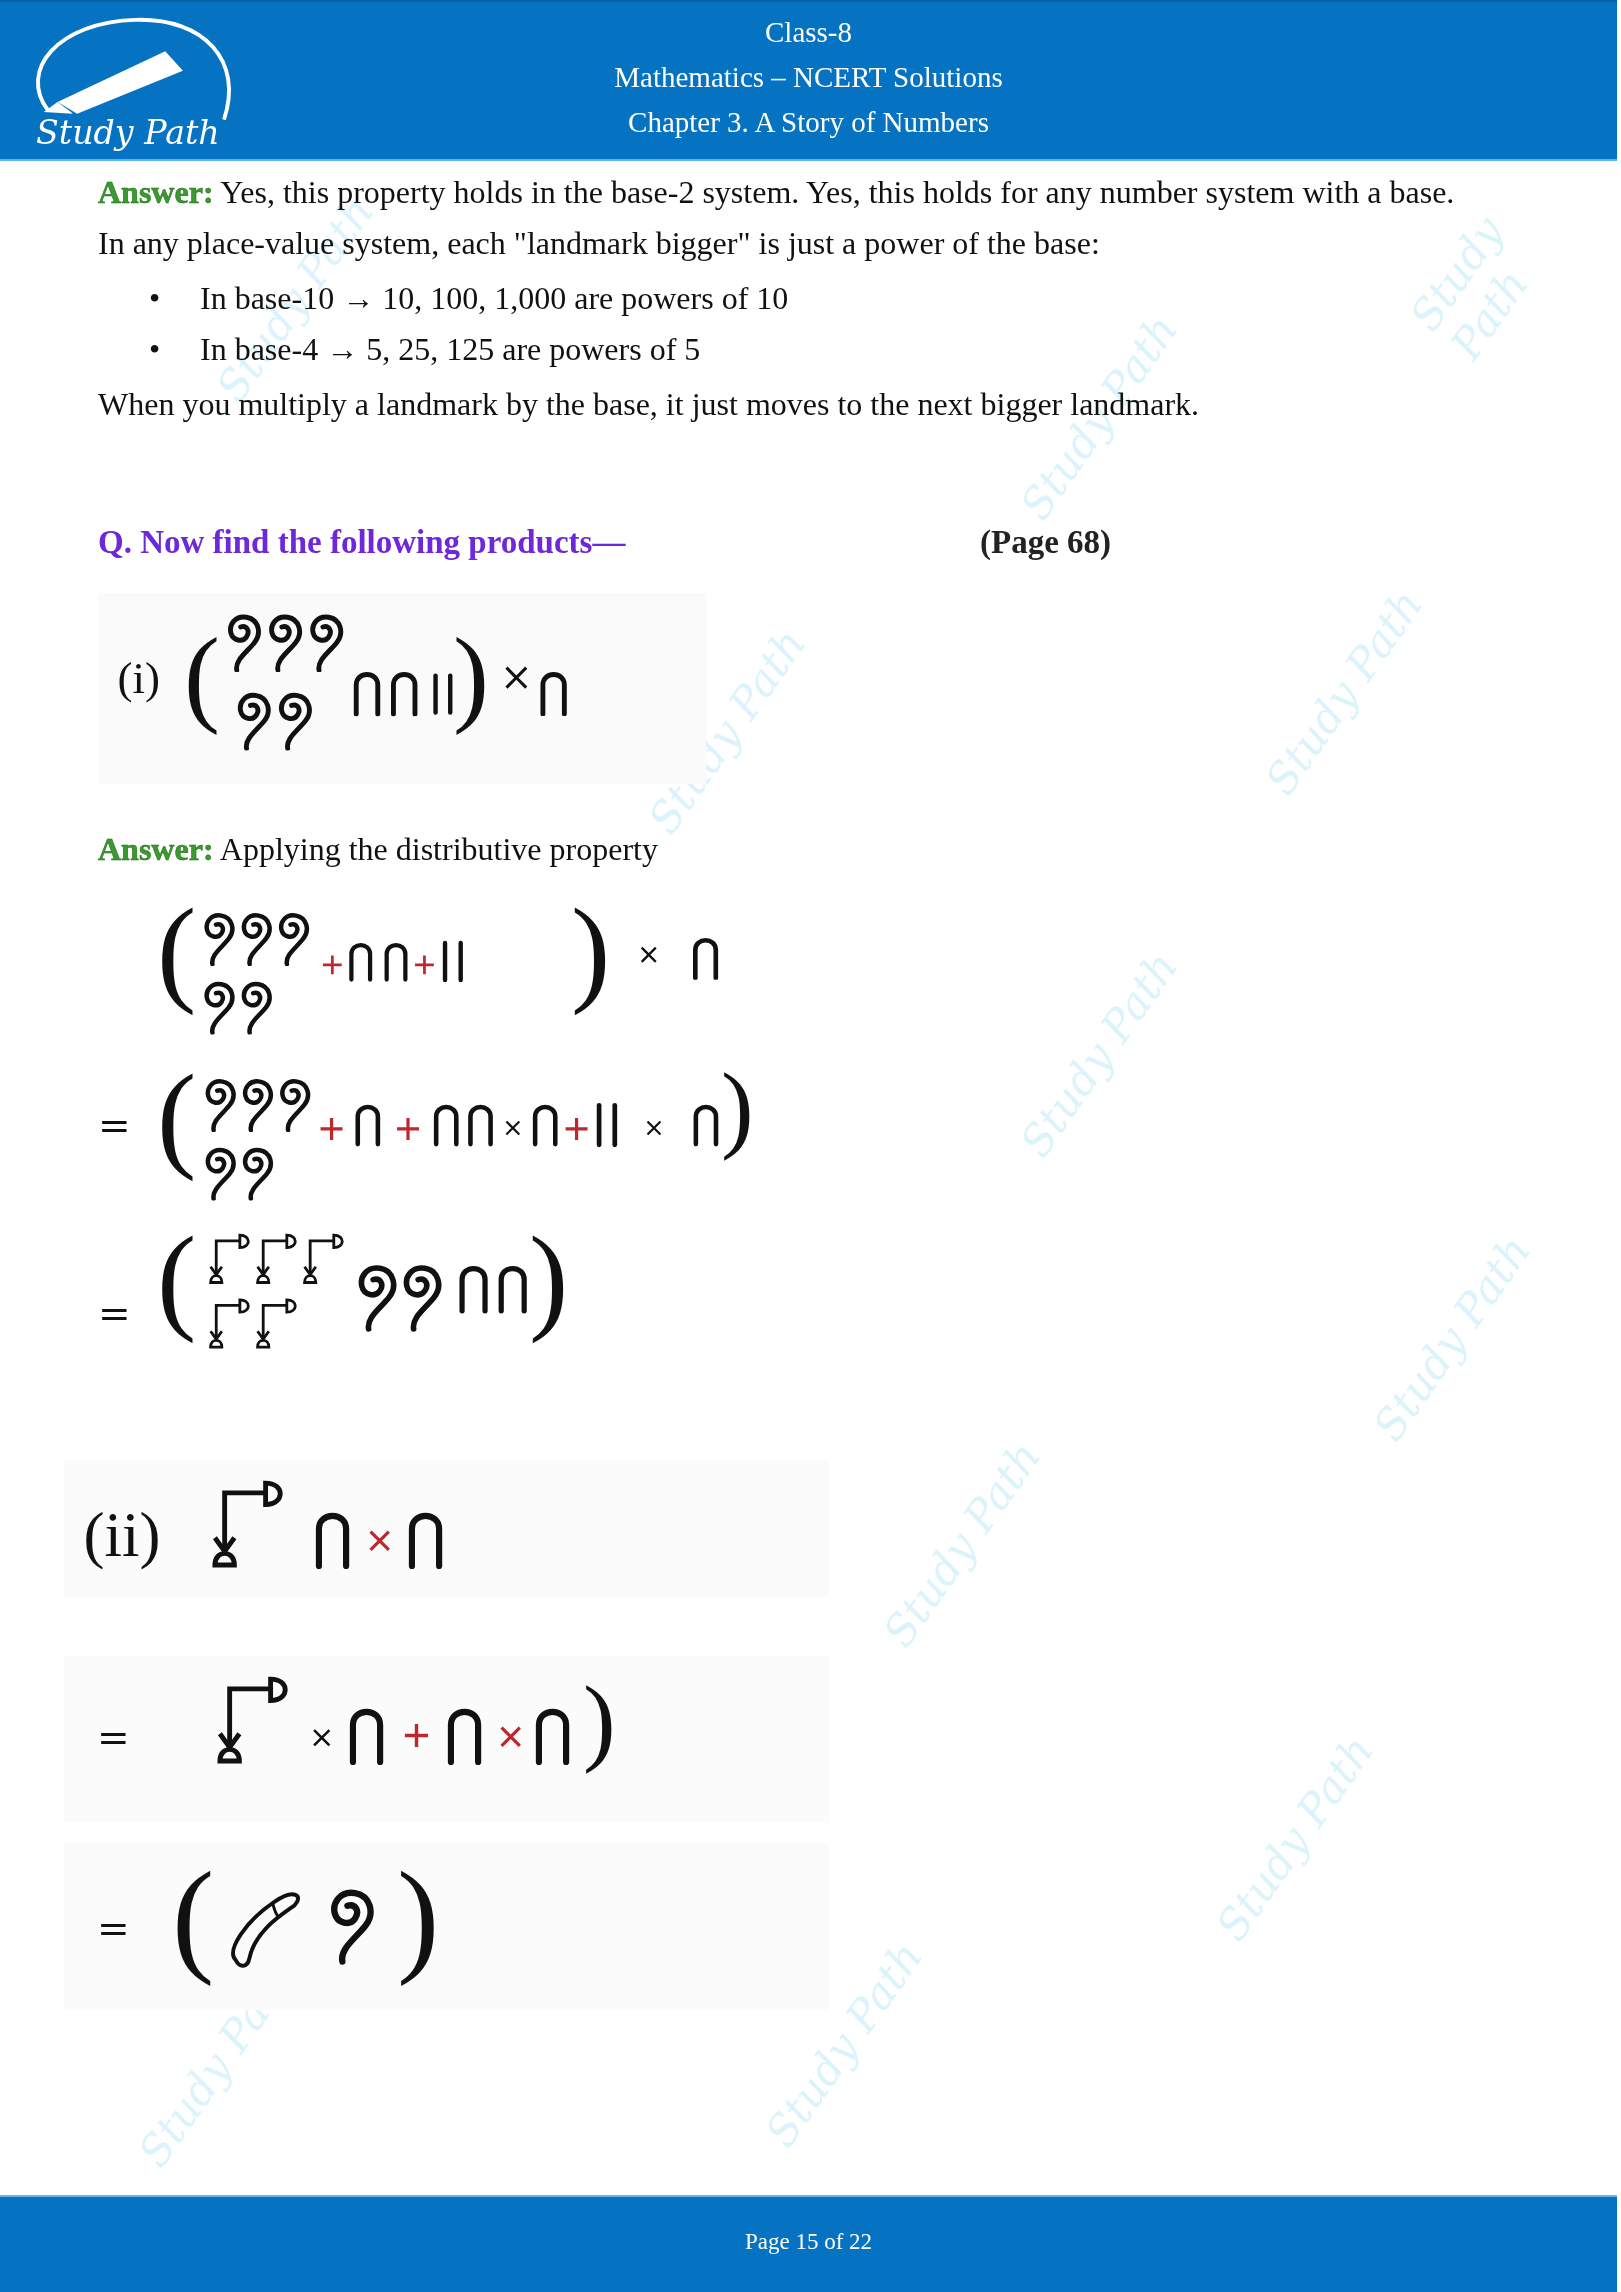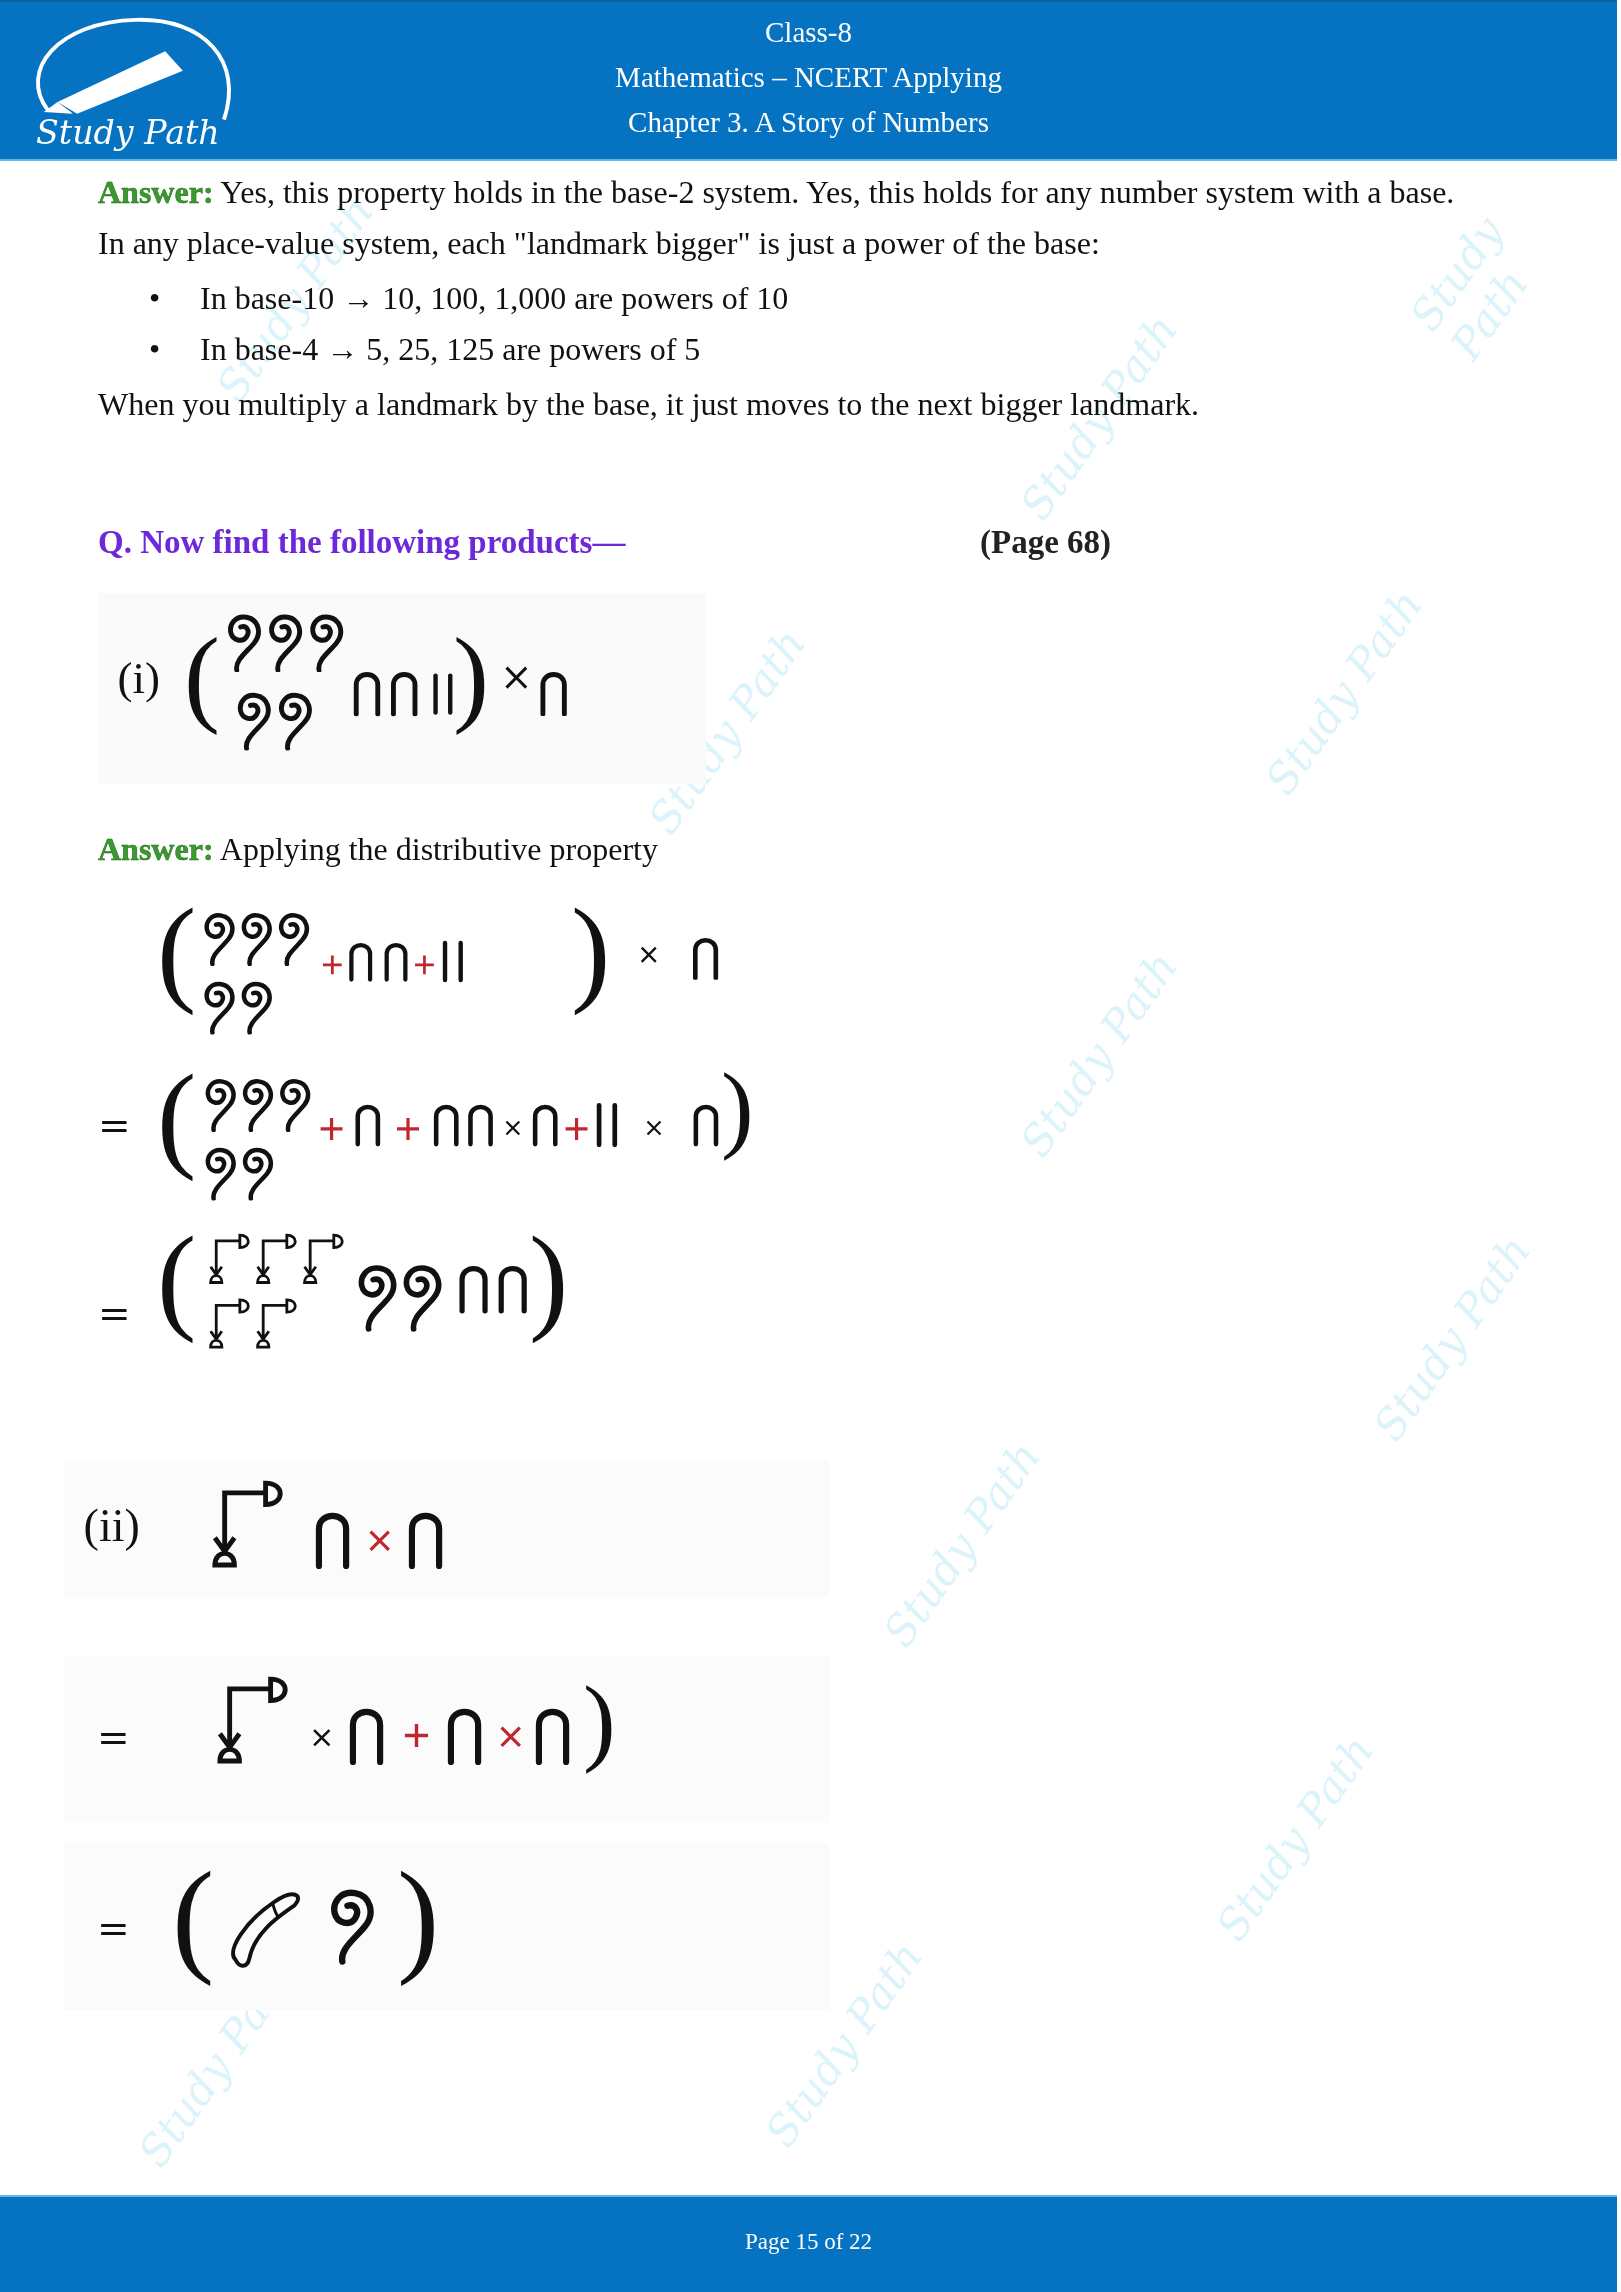--- a/index.html
+++ b/index.html
@@ -81,21 +81,21 @@
 
 <div class="header">
   <svg class="logo" viewBox="0 0 225 145">
     <path d="M30 100 C 0 60, 40 10, 120 8 C 190 6, 230 50, 210 110" fill="none" stroke="#fff" stroke-width="4"></path>
     <path d="M40 92 L150 40 L168 60 L60 104 Z" fill="#fff"></path>
     <path d="M40 92 L26 102 L56 104 Z" fill="#fff"></path>
     <text x="18" y="135" fill="#fff" font-family="DejaVu Serif, serif" font-style="italic" font-size="34">Study Path</text>
   </svg>
   <div class="titles">
     <div>Class-8</div>
-    <div>Mathematics – NCERT Applying</div>
+    <div>Mathematics – NCERT Solutions</div>
     <div>Chapter 3. A Story of Numbers</div>
   </div>
 </div>
 
 <div class="watermark" style="left:1392px;top:196px">Study Path</div>
 <div class="watermark" style="left:176px;top:274px">Study Path</div>
 <div class="watermark" style="left:980px;top:392px">Study Path</div>
 <div class="watermark" style="left:608px;top:706px">Study Path</div>
 <div class="watermark" style="left:1225px;top:667px">Study Path</div>
 <div class="watermark" style="left:980px;top:1029px">Study Path</div>
@@ -205,21 +205,21 @@
     <use href="#lotus" x="48" y="66" width="46" height="56"></use>
     <use href="#coil" x="150" y="32" width="46" height="70"></use>
     <use href="#coil" x="196" y="32" width="46" height="70"></use>
     <use href="#arch" x="255" y="25" width="32" height="62"></use>
     <use href="#arch" x="295" y="25" width="32" height="62"></use>
   </svg>
   <span style="position:absolute;left:431px;top:-9.8px;font-size:118px;font-family:'Liberation Serif',serif;line-height:118px">)</span>
 </div>
 
 <div class="fig" style="left:64px;top:1460px;width:765px;height:137px;background:#fbfbfb">
-  <span style="position:absolute;left:19.6px;top:39px;font-size:46px;font-family:'Liberation Serif',serif">(ii)</span>
+  <span style="position:absolute;left:19.6px;top:39px;font-size:63px;font-family:'Liberation Serif',serif">(ii)</span>
   <svg style="position:absolute;left:147px;top:9.8px" width="78" height="113" viewBox="0 0 80 115">
       <use href="#lotus" width="80" height="112"></use>
     </svg>
   <svg style="position:absolute;left:250px;top:44px" width="39" height="69" viewBox="0 0 40 70">
       <use href="#arch" width="38" height="68"></use>
     </svg>
   <svg style="position:absolute;left:302px;top:67px" width="27.4" height="27.4" viewBox="0 0 28 28">
       <use href="#xred" width="28" height="28"></use>
     </svg>
   <svg style="position:absolute;left:343px;top:44px" width="39" height="69" viewBox="0 0 40 70">

